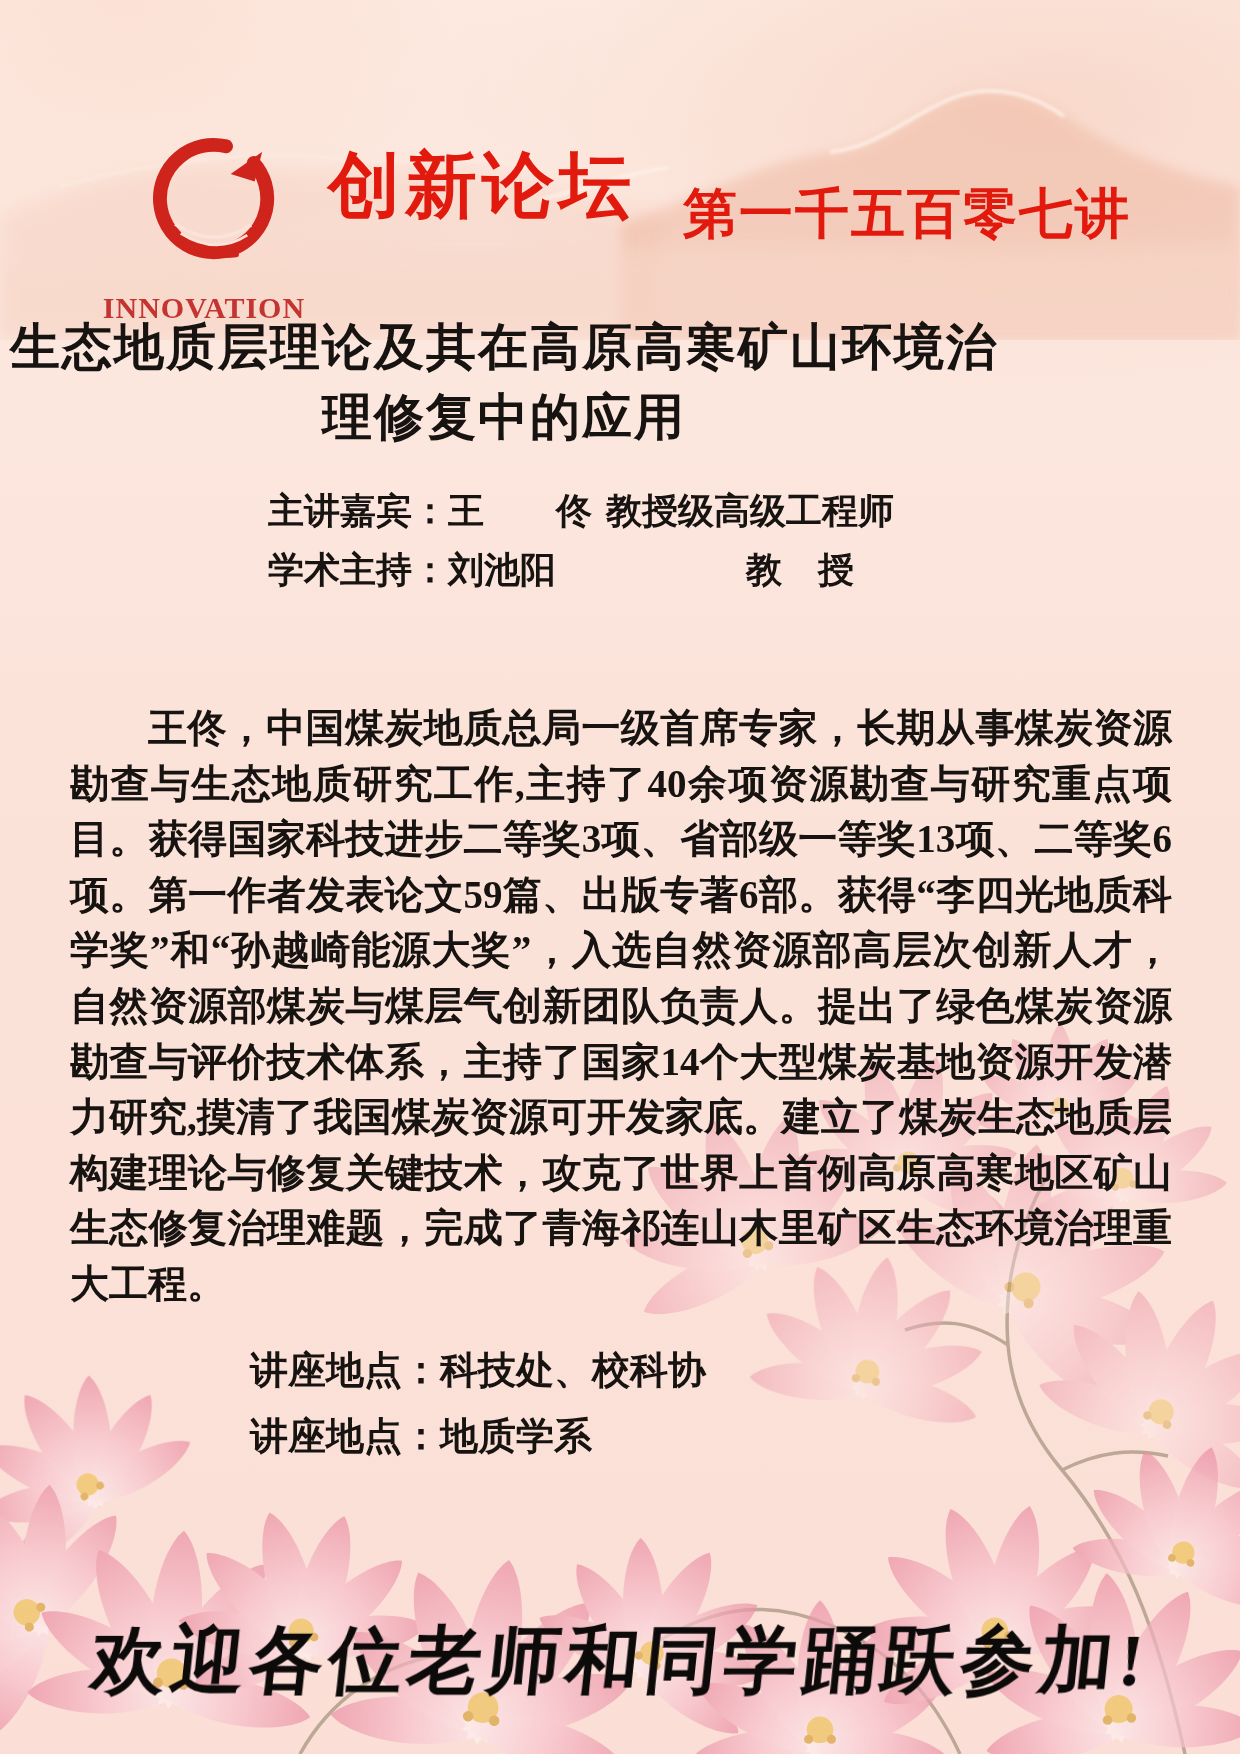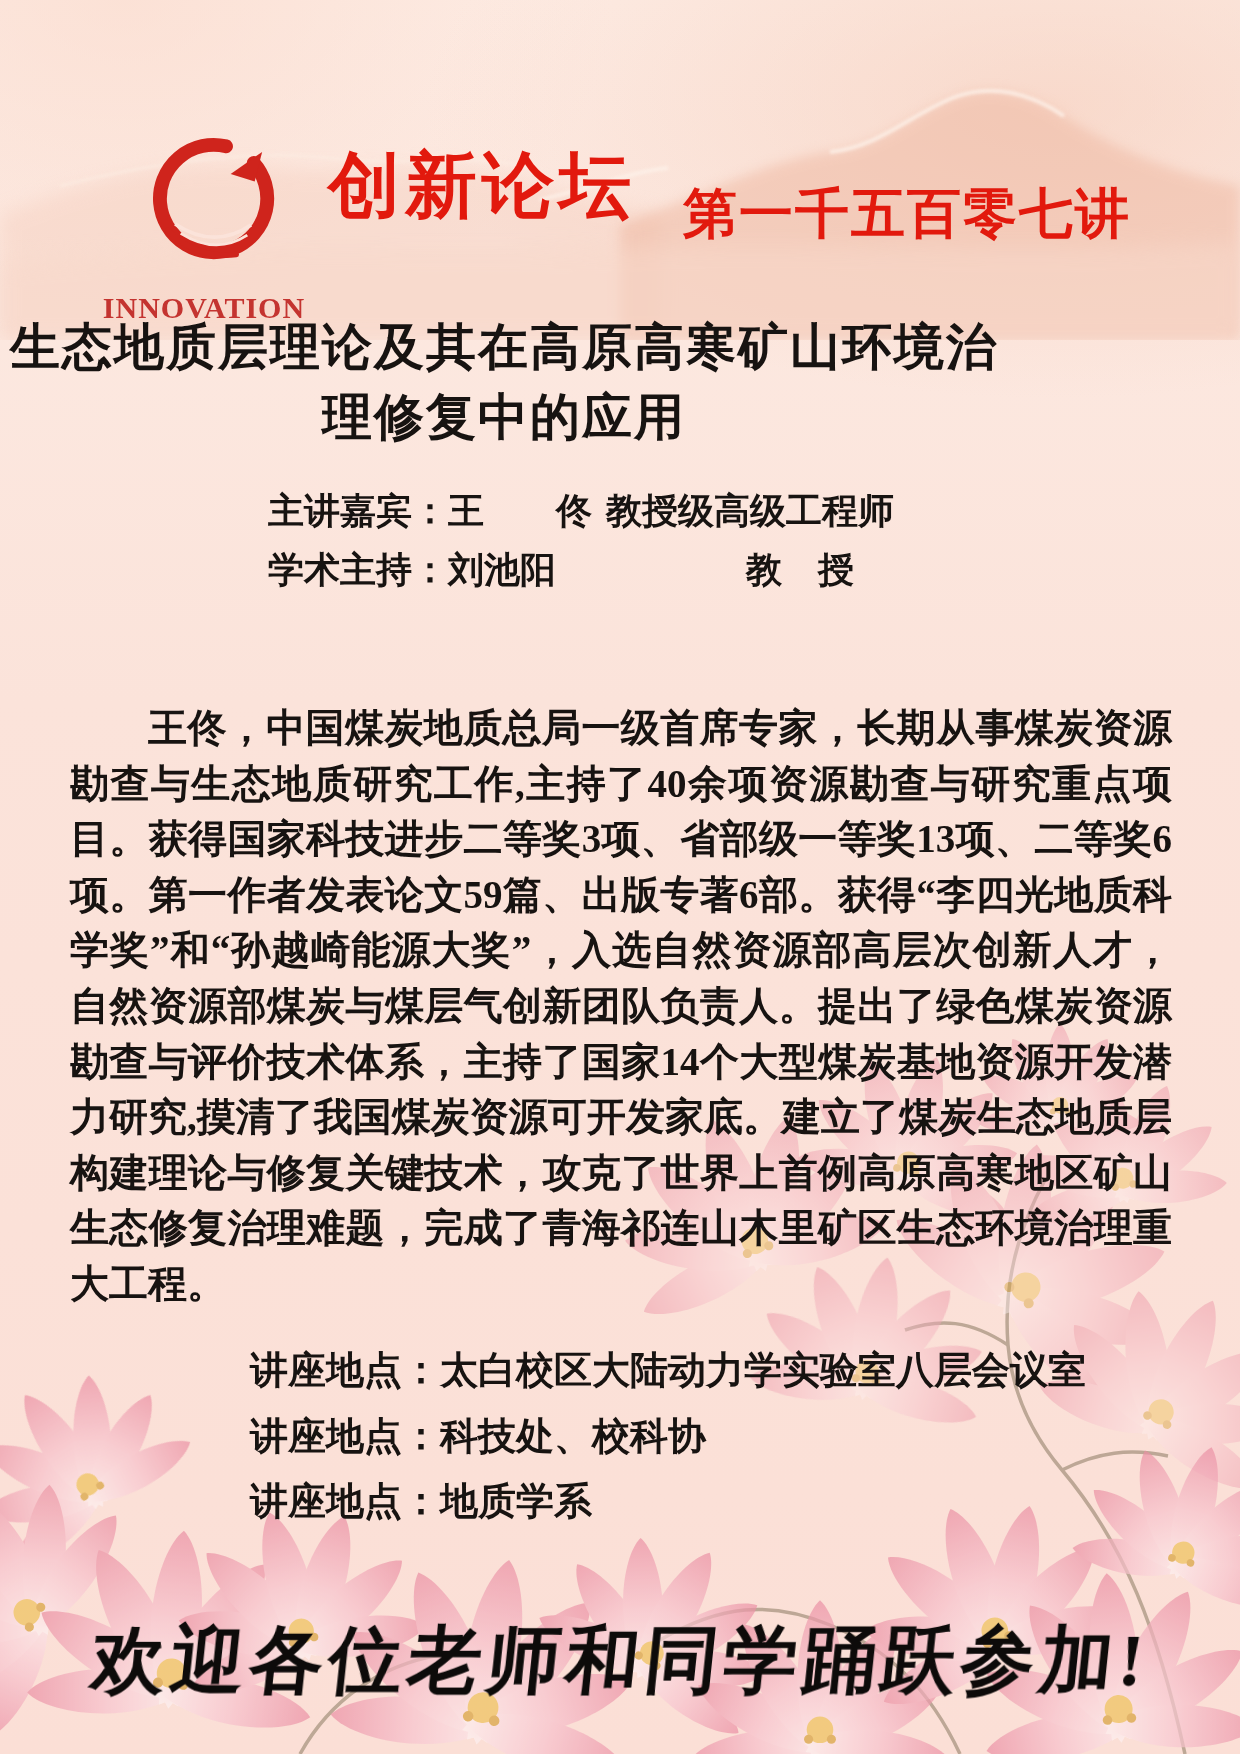--- a/index.html
+++ b/index.html
@@ -165,23 +165,20 @@
     </div>
     <div class="line">
       <span>学术主持：</span><span>刘池阳</span><span class="host-gap">教　授</span>
     </div>
   </div>
 
   <p class="z-text bio">王佟，中国煤炭地质总局一级首席专家，长期从事煤炭资源勘查与生态地质研究工作,主持了40余项资源勘查与研究重点项目。获得国家科技进步二等奖3项、省部级一等奖13项、二等奖6项。第一作者发表论文59篇、出版专著6部。获得“李四光地质科学奖”和“孙越崎能源大奖”，入选自然资源部高层次创新人才，自然资源部煤炭与煤层气创新团队负责人。提出了绿色煤炭资源勘查与评价技术体系，主持了国家14个大型煤炭基地资源开发潜力研究,摸清了我国煤炭资源可开发家底。建立了煤炭生态地质层构建理论与修复关键技术，攻克了世界上首例高原高寒地区矿山生态修复治理难题，完成了青海祁连山木里矿区生态环境治理重大工程。</p>
 
   <div class="z-text details">
     <div class="row">
-      <span>讲座地点：</span><span>太白校区大陆动力学实验室八层会议室</span>
-    </div>
-    <div class="row">
       <span>讲座地点：</span><span>科技处、校科协</span>
     </div>
     <div class="row">
       <span>讲座地点：</span><span>地质学系</span>
     </div>
   </div>
 
   <div class="z-text welcome">欢迎各位老师和同学踊跃参加!</div>
 
 </div>

